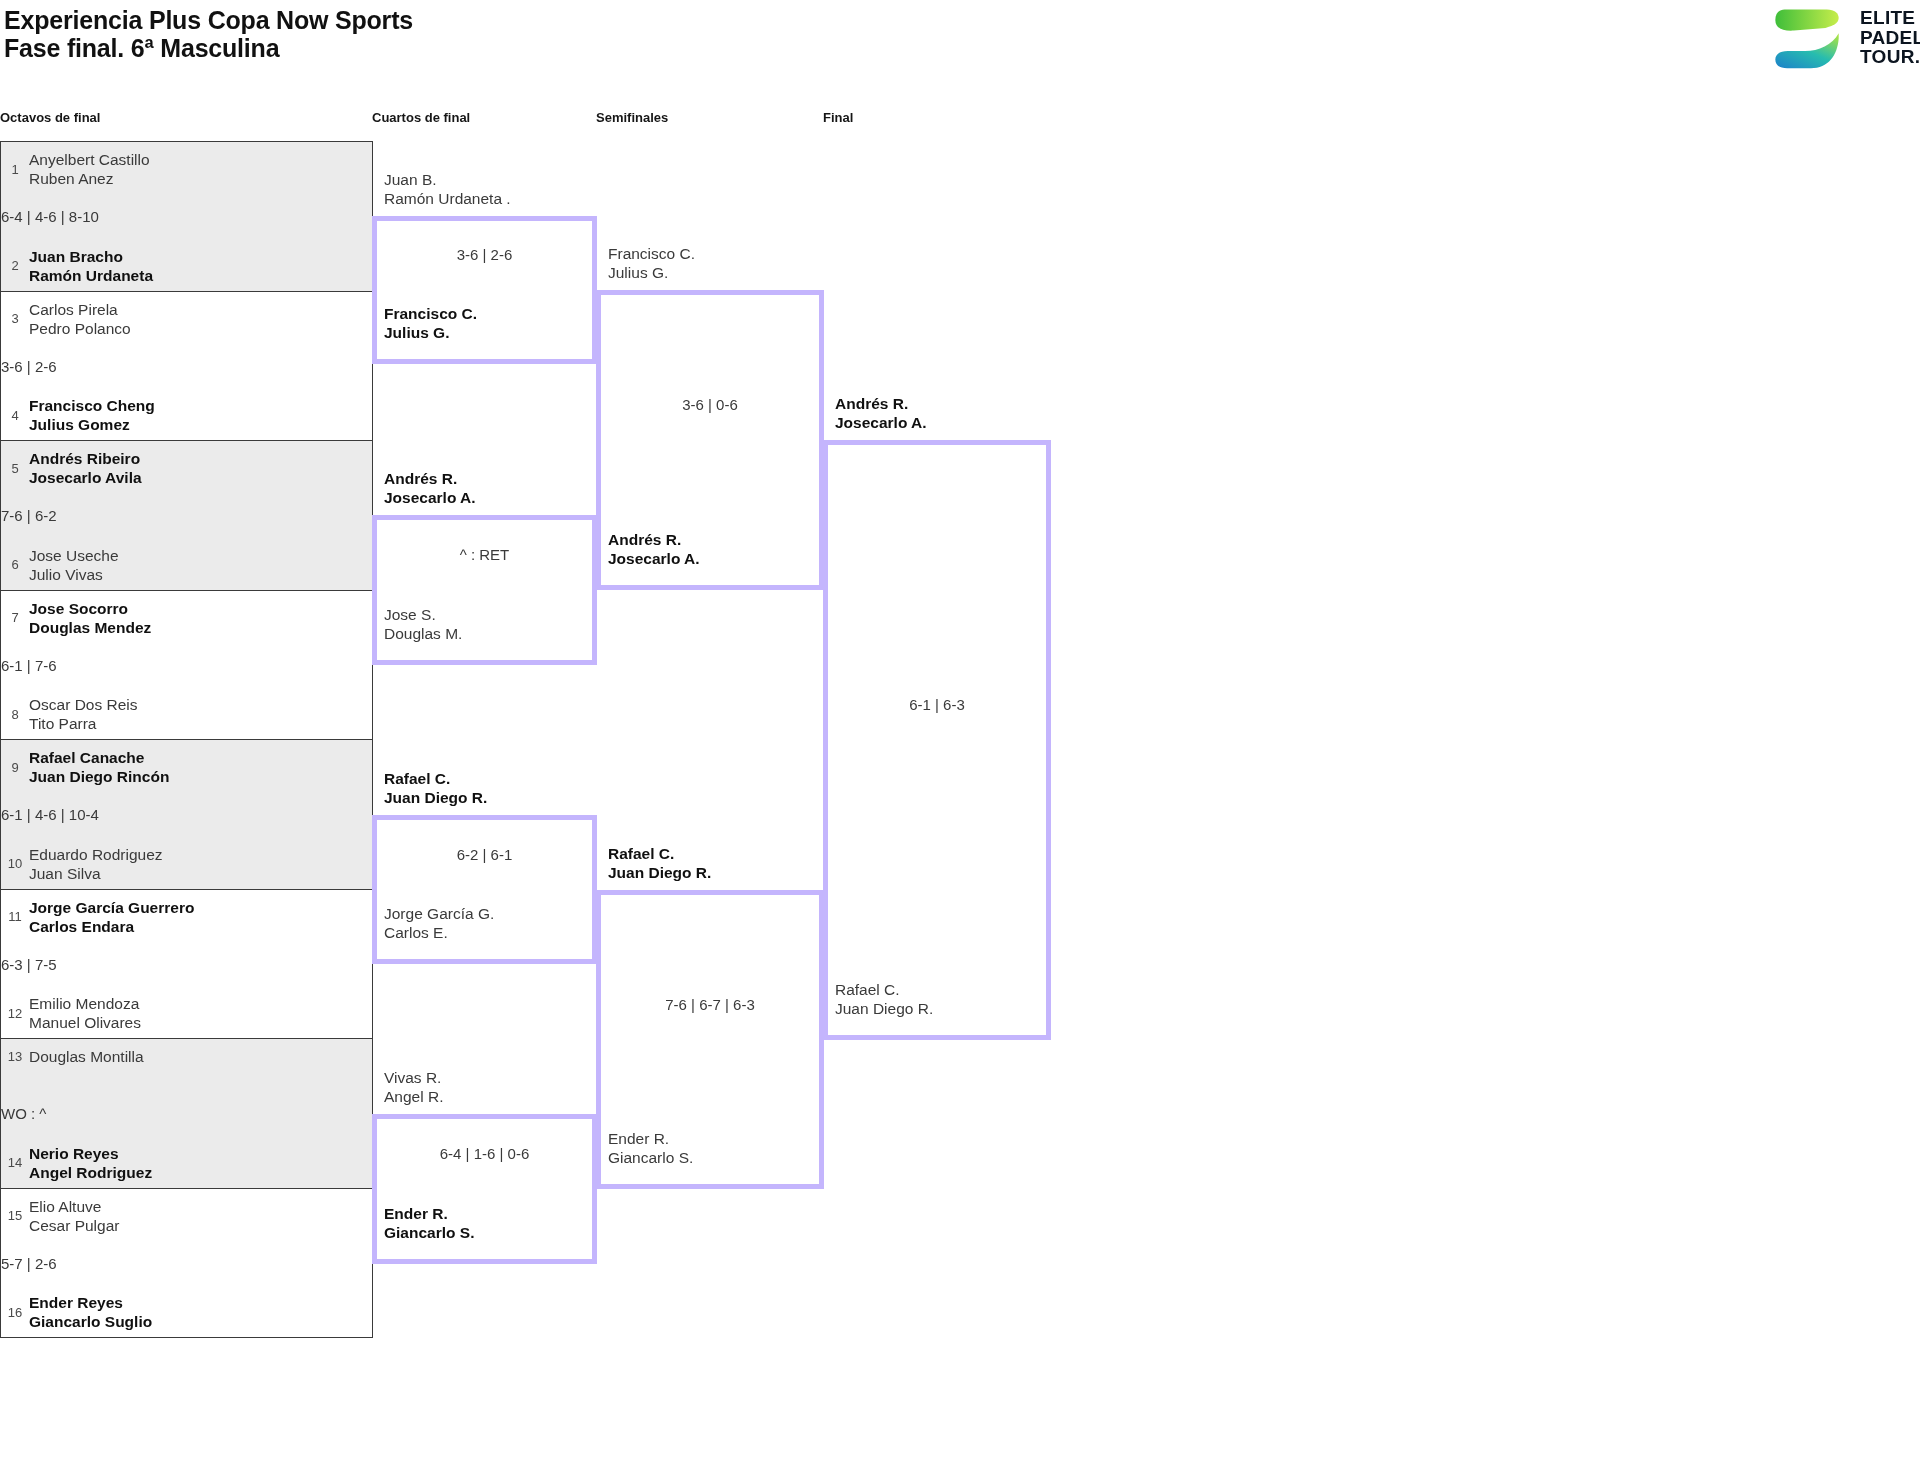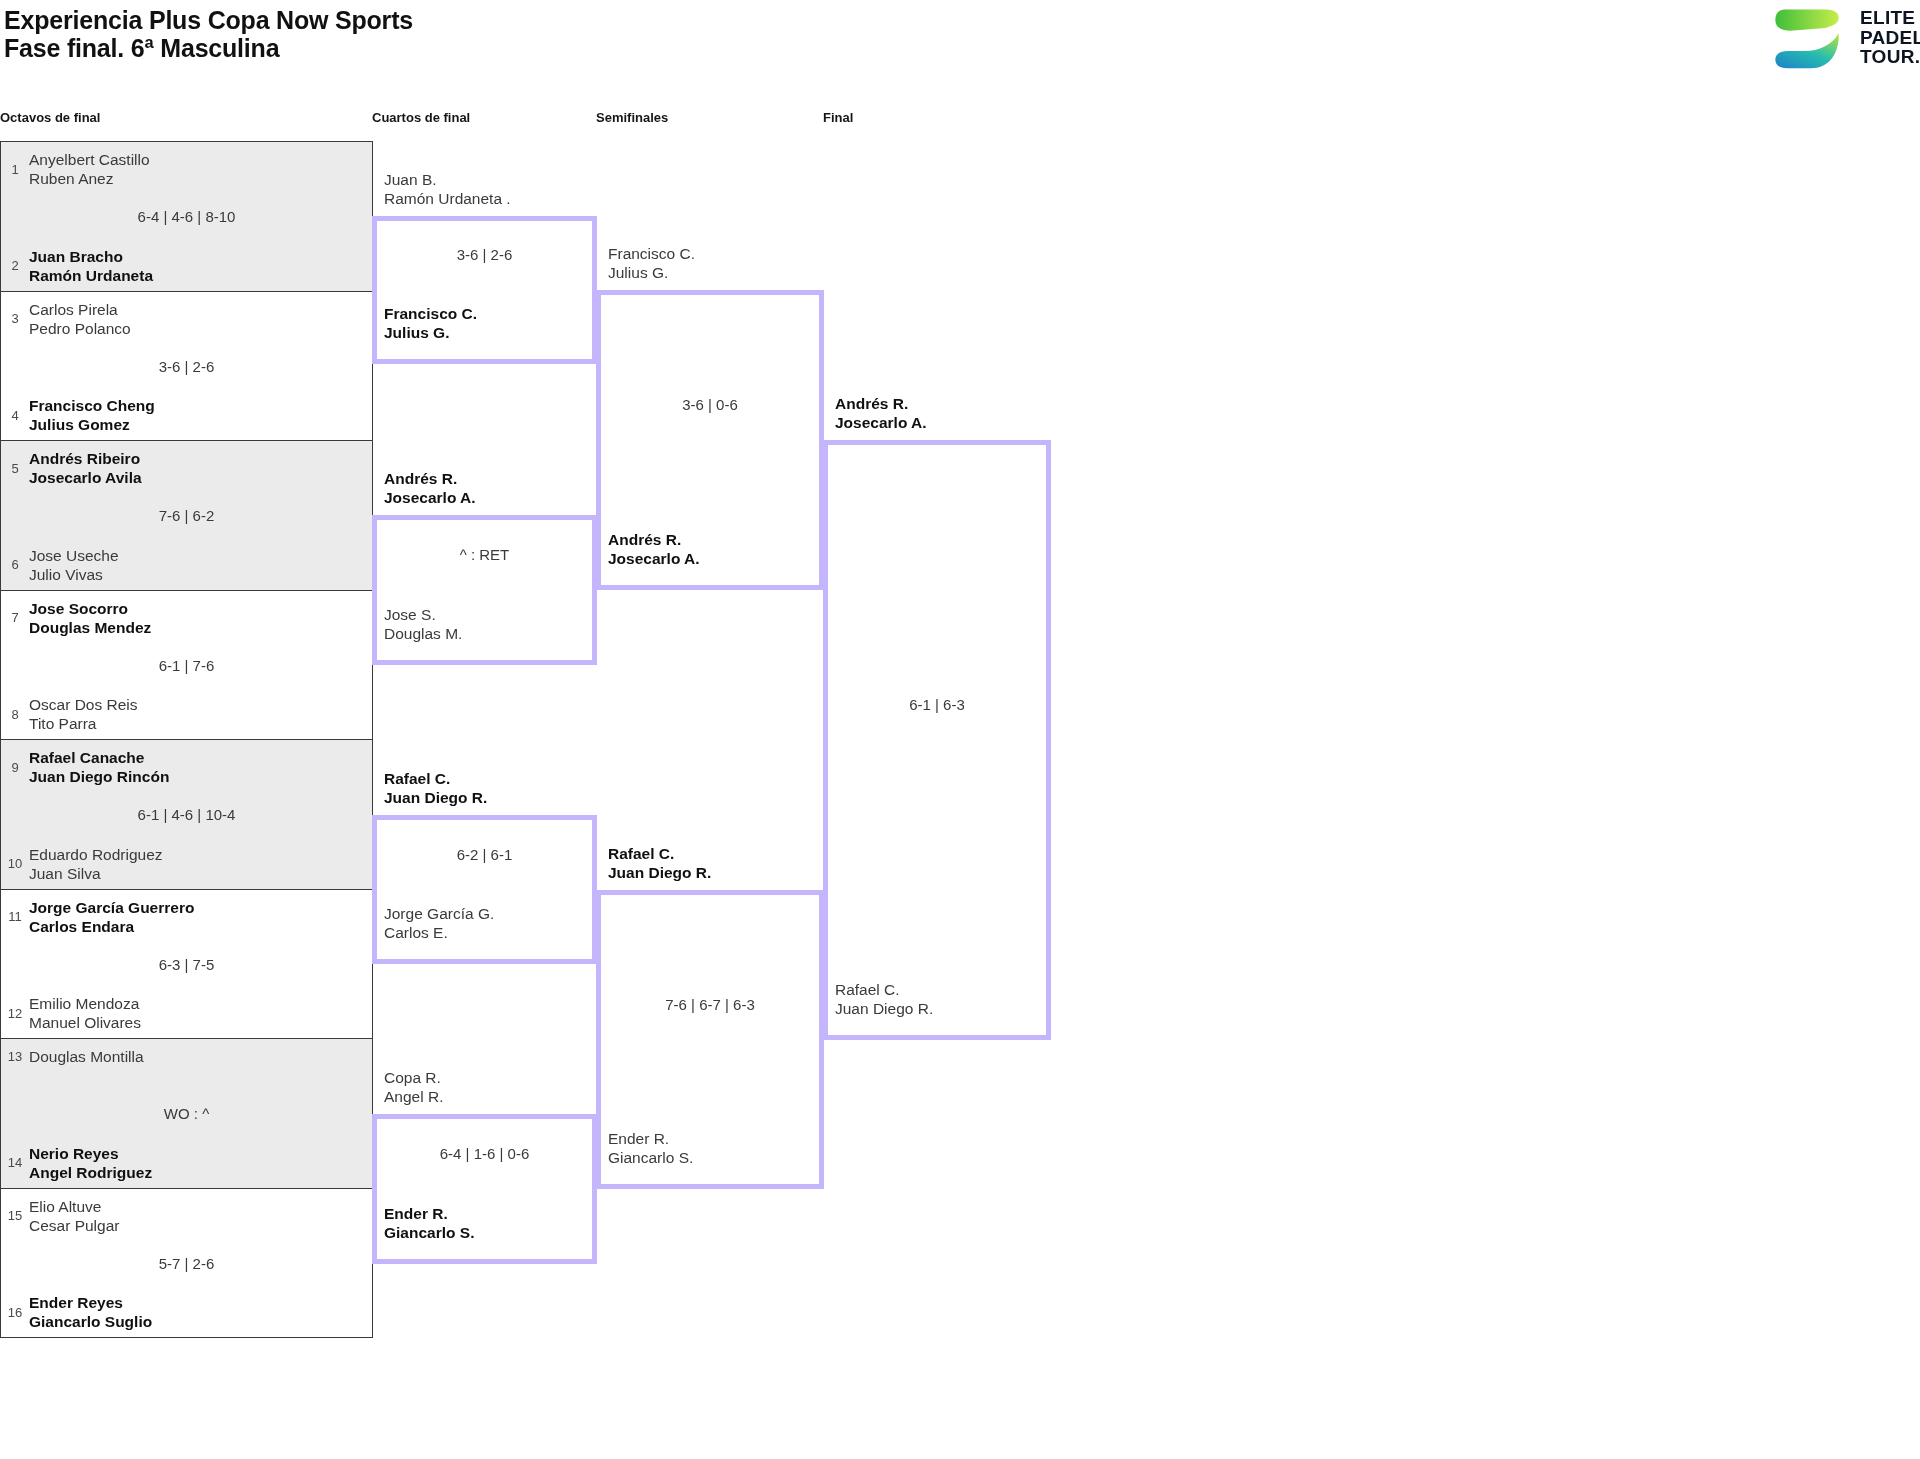--- a/index.html
+++ b/index.html
@@ -29,21 +29,21 @@
   .r16:last-child { border-bottom:none; }
   .r16:nth-child(odd) { background:#ebebeb; }
 
   .entry { position:absolute; left:0; right:0; display:flex; align-items:center; }
   .entry.top { top:8px; }
   .entry.bottom { bottom:6px; }
   .seed { flex:0 0 28px; width:28px; text-align:center; font-size:13px; color:#4a4a4a; }
   .names { font-size:15.5px; line-height:19px; color:#3a3a3a; }
   .names.winner { font-weight:700; color:#101010; }
   .mscore { position:absolute; left:0; right:0; top:50%; transform:translateY(-50%);
-            text-align:center; font-size:15px; color:#3a3a3a; }
+            font-size:15px; color:#3a3a3a; }
 
   
   .cbox { position:absolute; border:5px solid #c4b5fd; box-sizing:border-box; }
   .box-qf1 { left:372px; top:216px;  width:225px; height:148px; }
   .box-qf2 { left:372px; top:515px;  width:225px; height:150px; }
   .box-qf3 { left:372px; top:815px;  width:225px; height:149px; }
   .box-qf4 { left:372px; top:1114px; width:225px; height:150px; }
   .box-sf1 { left:596px; top:290px;  width:228px; height:300px; }
   .box-sf2 { left:596px; top:890px;  width:228px; height:299px; }
   .box-f   { left:823px; top:440px;  width:228px; height:600px; }
@@ -273,21 +273,21 @@
     </div>
     <div class="cscore">6-2 | 6-1</div>
     <div class="blabel">
       <div>Jorge García G.</div>
       <div>Carlos E.</div>
     </div>
   </div>
 
   <div class="cbox box-qf4">
     <div class="wlabel">
-      <div>Copa R.</div>
+      <div>Vivas R.</div>
       <div>Angel R.</div>
     </div>
     <div class="cscore">6-4 | 1-6 | 0-6</div>
     <div class="blabel winner">
       <div>Ender R.</div>
       <div>Giancarlo S.</div>
     </div>
   </div>
 
   <div class="cbox box-sf1">

